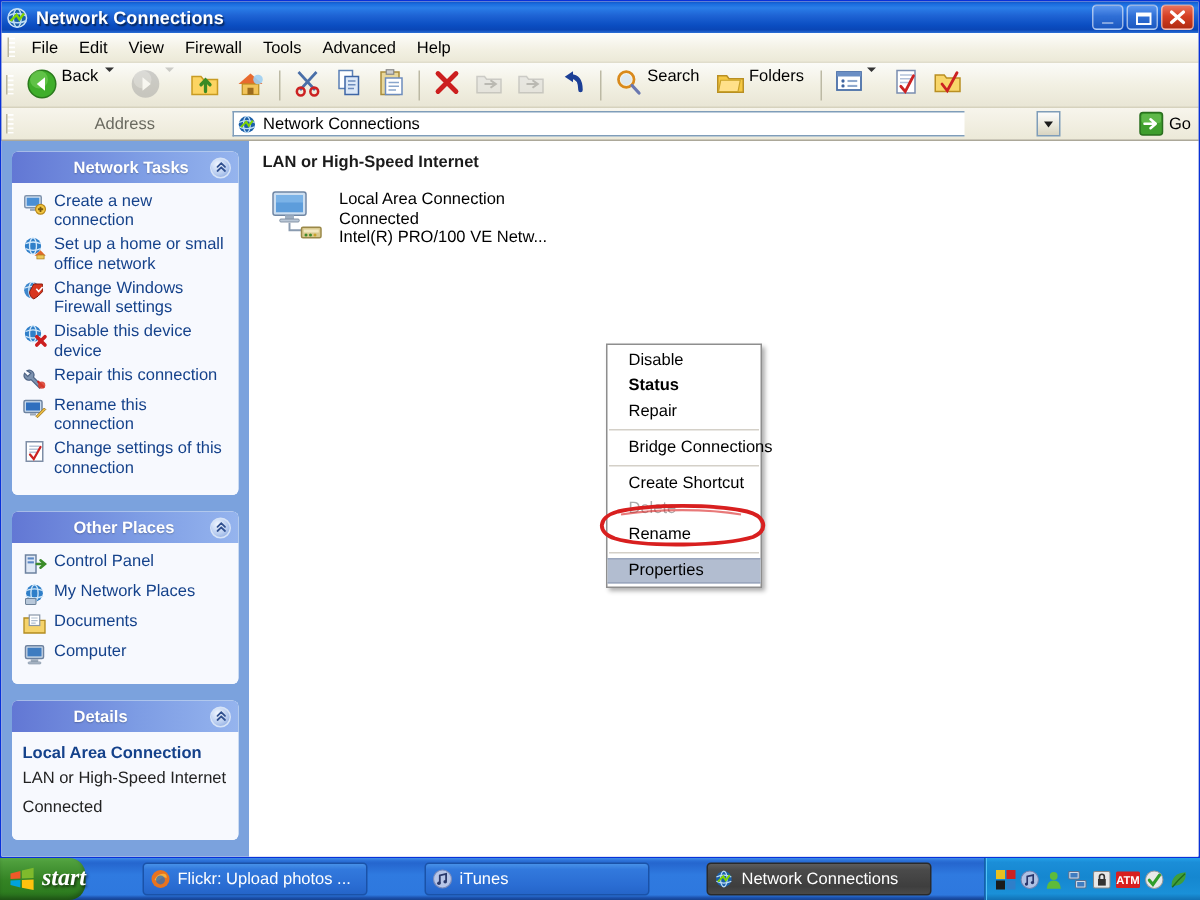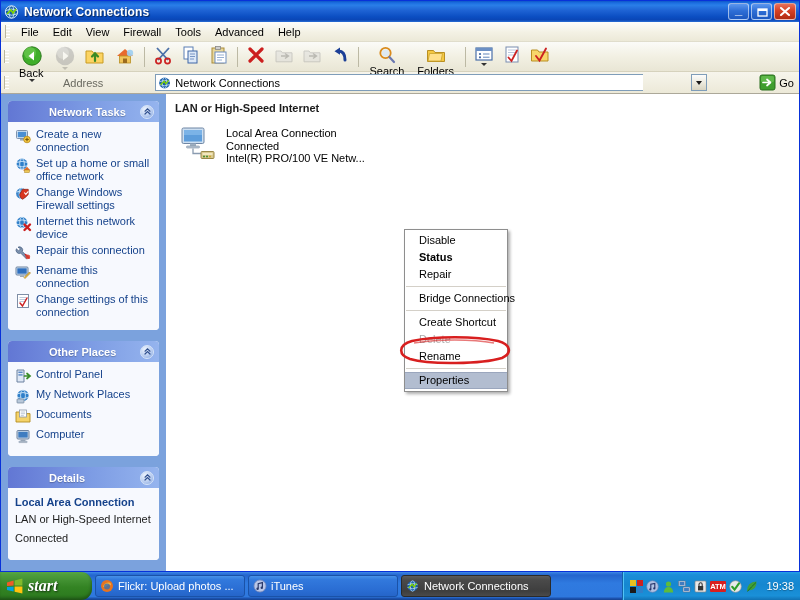--- a/index.html
+++ b/index.html
@@ -116,27 +116,26 @@
   #toolbar {
     height: 29px;
     background: linear-gradient(to bottom, #fbfbf8 0%, #f2f0e3 50%, #e9e6d5 100%);
     display: flex;
     align-items: center;
     padding-left: 3px;
     border-bottom: 1px solid #d6d2bd;
   }
   .tb-btn {
     display: flex;
-    align-items: center;
+    align-items: flex-start;
     height: 23px;
     padding: 0 3px;
     cursor: default;
     border: 1px solid transparent;
     border-radius: 3px;
-    flex-direction: column;
   }
   .tb-btn.disabled { opacity: .45; }
   .tb-label { font-size: 11px; margin: 0 3px 0 2px; }
   .tb-sep {
     width: 1px; height: 20px;
     background: #bcb9a4;
     margin: 0 4px;
     flex: 0 0 auto;
   }
   .tb-arrow {
@@ -356,20 +355,21 @@
   #taskbar {
     position: absolute;
     left: 0; bottom: 0;
     width: 800px;
     height: 28px;
     background: linear-gradient(to bottom,
       #3f8ae8 0%, #2a6fd6 7%, #2566ce 12%,
       #2f7ae0 40%, #2e78de 88%, #1b4faa 95%, #16428f 100%);
     display: flex;
     align-items: center;
+    gap: 35px;
   }
   #startbtn {
     width: 92px;
     height: 28px;
     background: linear-gradient(to bottom,
       #57a846 0%, #4f9f3d 8%, #3d8c2d 38%,
       #338323 55%, #2e7d20 80%, #276d1c 100%);
     border-radius: 0 11px 11px 0;
     display: flex;
     align-items: center;
@@ -749,21 +749,21 @@
             <span class="ti">
               <svg width="16" height="16" viewBox="0 0 16 16">
                 <circle cx="7" cy="7.5" r="5.4" fill="#2f7fc9"></circle>
                 <path d="M2 6 Q7 3.8 12 6" stroke="#cfe6f8" stroke-width=".9" fill="none"></path>
                 <path d="M2 9.3 Q7 11.4 12 9.3" stroke="#cfe6f8" stroke-width=".9" fill="none"></path>
                 <ellipse cx="7" cy="7.5" rx="2.3" ry="5.4" fill="none" stroke="#cfe6f8" stroke-width=".9"></ellipse>
                 <path d="M9.5 9.5 L15 15" stroke="#cc1f1f" stroke-width="2.4" stroke-linecap="round"></path>
                 <path d="M15 9.5 L9.5 15" stroke="#cc1f1f" stroke-width="2.4" stroke-linecap="round"></path>
               </svg>
             </span>
-            <span class="tl">Internet this network device</span>
+            <span class="tl">Disable this device device</span>
           </div>
 
           <div class="task-row">
             <span class="ti">
               <svg width="16" height="16" viewBox="0 0 16 16">
                 <path d="M3 3.2 a3.2 3.2 0 0 1 4.3 4.3 L13 13.2 l-1.6 1.6 L5.7 9.1 A3.2 3.2 0 0 1 1.4 4.8 L3.5 6.9 L5.6 4.8 Z" fill="#7d93b0" stroke="#4d6384" stroke-width=".8"></path>
                 <path d="M10.5 10.5 L14 14" stroke="#cc2222" stroke-width="1.6" stroke-linecap="round"></path>
                 <circle cx="12.8" cy="12.8" r="2.4" fill="#d83b2a" opacity=".85"></circle>
               </svg>
             </span>

